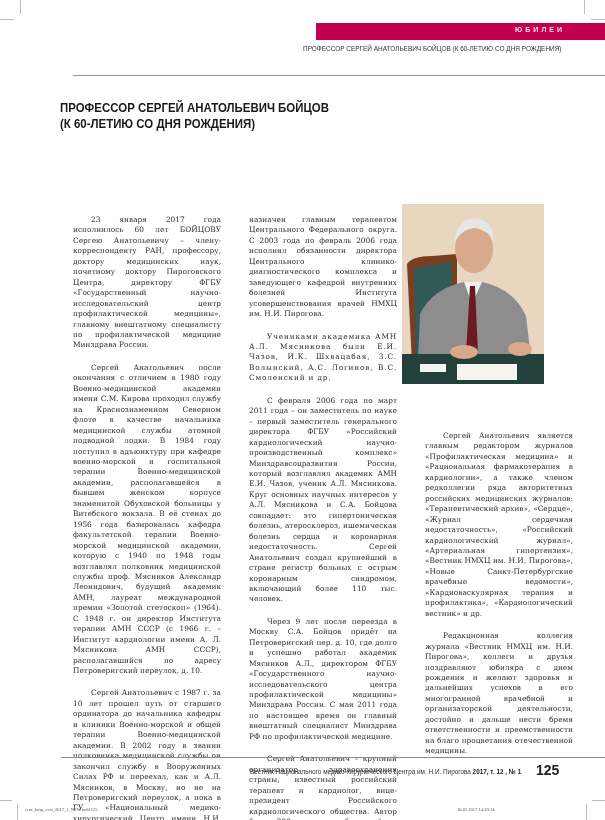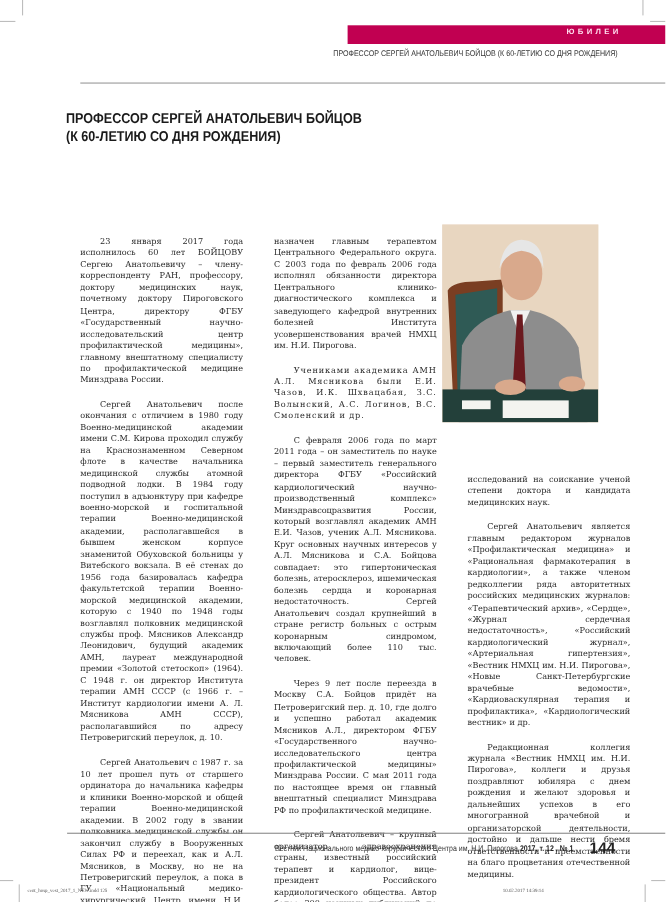--- a/index.html
+++ b/index.html
@@ -73,25 +73,24 @@
     <path d="M52 40 Q55 15 72 14 Q92 15 92 40 Q88 26 72 24 Q58 26 52 40 Z" fill="#e6e6e6"></path>
     <rect x="0" y="150" width="142" height="30" fill="#23403a"></rect>
     <rect x="55" y="160" width="60" height="16" fill="#f4f4f0"></rect>
     <rect x="18" y="160" width="26" height="8" fill="#f4f4f0"></rect>
     <ellipse cx="62" cy="148" rx="14" ry="7" fill="#d9a98c"></ellipse>
     <ellipse cx="118" cy="145" rx="12" ry="7" fill="#d9a98c"></ellipse>
   </svg>
 </div>
 
 <div class="col col3">
-  <p class="noindent">исследований на соискание ученой степени доктора и кандидата медицинских наук.</p>
   <p>Сергей Анатольевич является главным редактором журналов «Профилактическая медицина» и «Рациональная фармакотерапия в кардиологии», а также членом редколлегии ряда авторитетных российских медицинских журналов: «Терапевтический архив», «Сердце», «Журнал сердечная недостаточность», «Российский кардиологический журнал», «Артериальная гипертензия», «Вестник НМХЦ им. Н.И. Пирогова», «Новые Санкт-Петербургские врачебные ведомости», «Кардиоваскулярная терапия и профилактика», «Кардиологический вестник» и др.</p>
   <p>Редакционная коллегия журнала «Вестник НМХЦ им. Н.И. Пирогова», коллеги и друзья поздравляют юбиляра с днем рождения и желают здоровья и дальнейших успехов в его многогранной врачебной и организаторской деятельности, достойно и дальше нести бремя ответственности и преемственности на благо процветания отечественной медицины.</p>
 </div>
 
 <div class="rule-bottom"></div>
 <div class="footer-journal">
   <span>Вестник Национального медико-хирургического Центра им. Н.И. Пирогова</span>
   <b>2017, т. 12 , № 1</b>
 </div>
-<div class="page-num">144</div>
+<div class="page-num">125</div>
 <div class="slug-left">cent_hosp_vest_2017_1_NEW.indd   125</div>
 <div class="slug-right">10.02.2017   14:39:14</div>
 
 </body></html>

